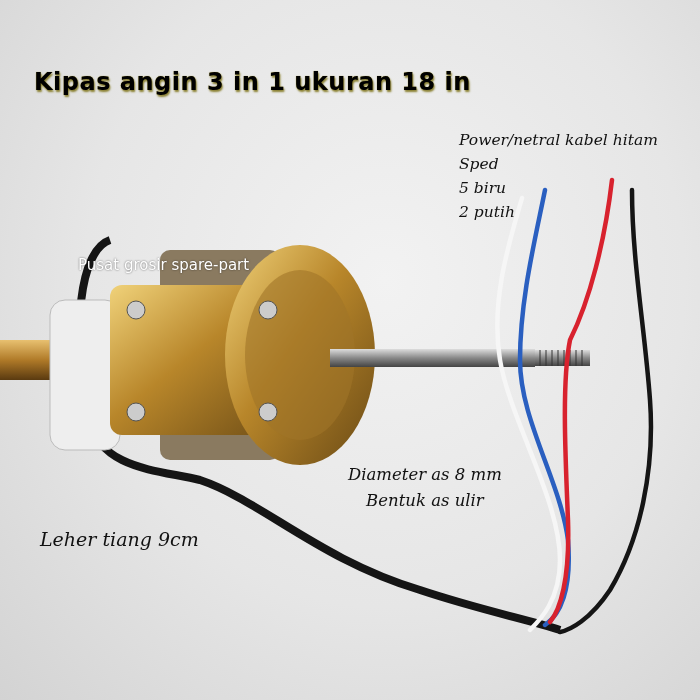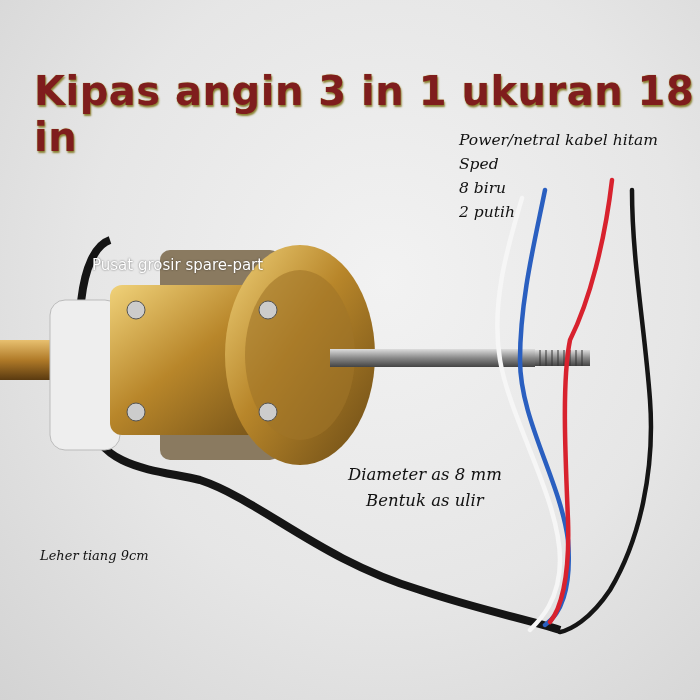--- a/index.html
+++ b/index.html
@@ -1,26 +1,26 @@
 <!DOCTYPE html>
 <html><head>
 <meta charset="utf-8">
 <style>
   html,body{margin:0;padding:0;}
   body{width:700px;height:700px;overflow:hidden;position:relative;
     background:radial-gradient(ellipse at 55% 40%, #f2f2f2 0%, #e6e6e6 55%, #d3d3d3 100%);
     font-family:"DejaVu Serif", serif;}
   .title{position:absolute;left:34px;top:68px;font-family:"DejaVu Sans",sans-serif;font-weight:bold;
-    font-size:40px;color:#7f1d1d;letter-spacing:0.5px;
+    font-size:24px;color:#000000;letter-spacing:0.5px;
     text-shadow:1px 2px 2px #8a8030,0 0 1px #a09020;}
   .note{position:absolute;font-style:italic;color:#111;font-family:"DejaVu Serif",serif;}
   .wires-legend{left:412px;top:128px;font-size:15.5px;line-height:24px;margin-left:47px;}
   .shaft-spec{left:348px;top:462px;font-size:16.5px;line-height:26px;text-align:center;}
-  .neck{left:40px;top:528px;font-size:13px;margin-top:20px;}
-  .watermark{position:absolute;left:92px;top:256px;color:#fff;font-family:"DejaVu Sans",sans-serif;
+  .neck{left:40px;top:528px;font-size:19px;}
+  .watermark{position:absolute;left:78px;top:256px;color:#fff;font-family:"DejaVu Sans",sans-serif;
     font-size:15px;text-shadow:0 0 2px rgba(0,0,0,.6);}
   svg.photo{position:absolute;left:0;top:0;}
 </style>
 </head>
 <body>
 
 <svg class="photo" width="700" height="700" viewBox="0 0 700 700">
   <defs>
     <linearGradient id="brass" x1="0" y1="0" x2="1" y2="1">
       <stop offset="0" stop-color="#f0d27a"></stop>
@@ -71,21 +71,21 @@
   <path d="M545 190 C535 240 520 300 520 360 C520 420 560 480 568 540 C572 590 560 615 545 625" fill="none" stroke="#2a5fc0" stroke-width="4.5" stroke-linecap="round"></path>
   <path d="M612 180 C605 240 590 300 570 340 C562 380 565 450 568 520 C570 580 560 610 550 622" fill="none" stroke="#d8222e" stroke-width="4.5" stroke-linecap="round"></path>
   <path d="M632 190 C632 260 645 330 650 400 C655 470 640 540 610 590 C590 620 570 630 560 632" fill="none" stroke="#151515" stroke-width="4.5" stroke-linecap="round"></path>
 </svg>
 
 <div class="title">Kipas angin 3 in 1 ukuran 18 in</div>
 
 <div class="note wires-legend">
   <div>Power/netral kabel hitam</div>
   <div>Sped</div>
-  <div>8 biru</div>
+  <div>5 biru</div>
   <div>2 putih</div>
 </div>
 
 <div class="watermark">Pusat grosir spare-part</div>
 
 <div class="note shaft-spec">
   <div>Diameter as 8 mm</div>
   <div>Bentuk as ulir</div>
 </div>
 

